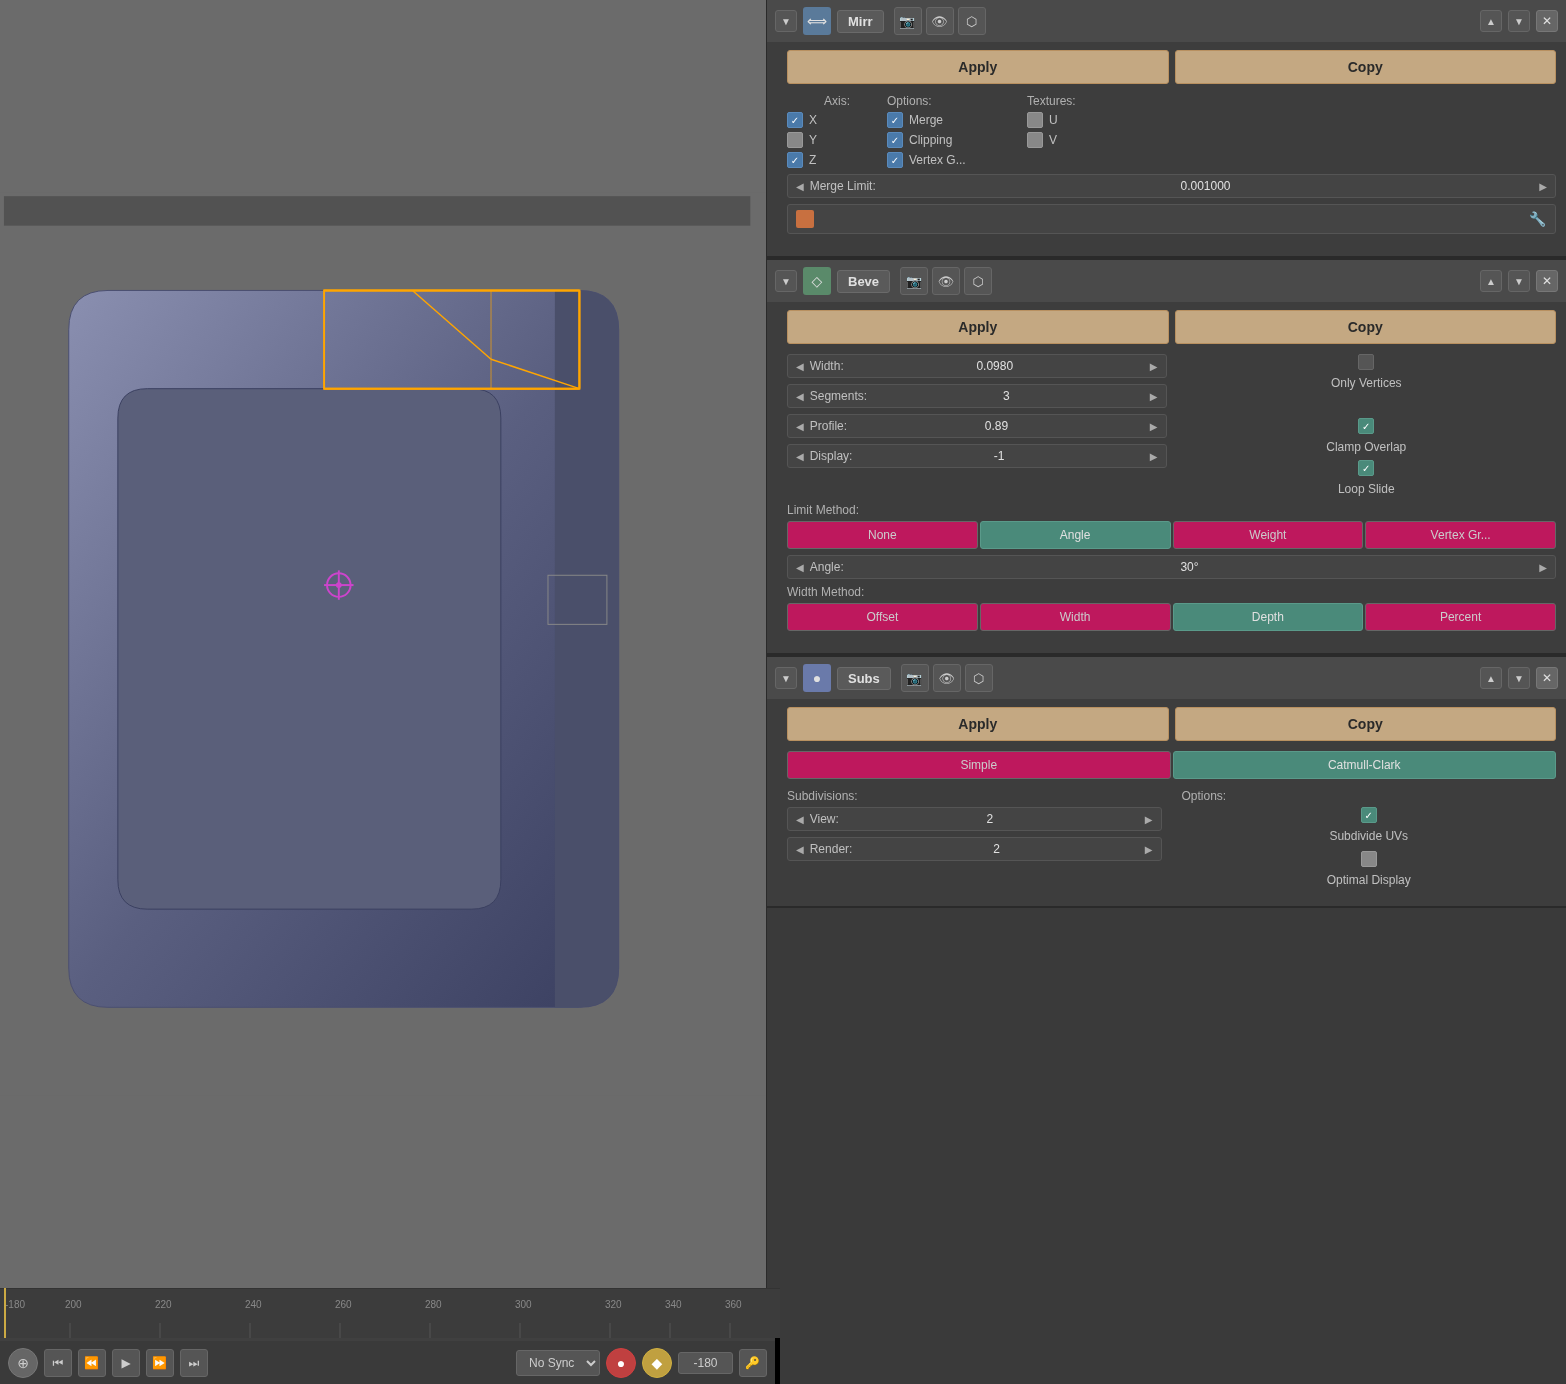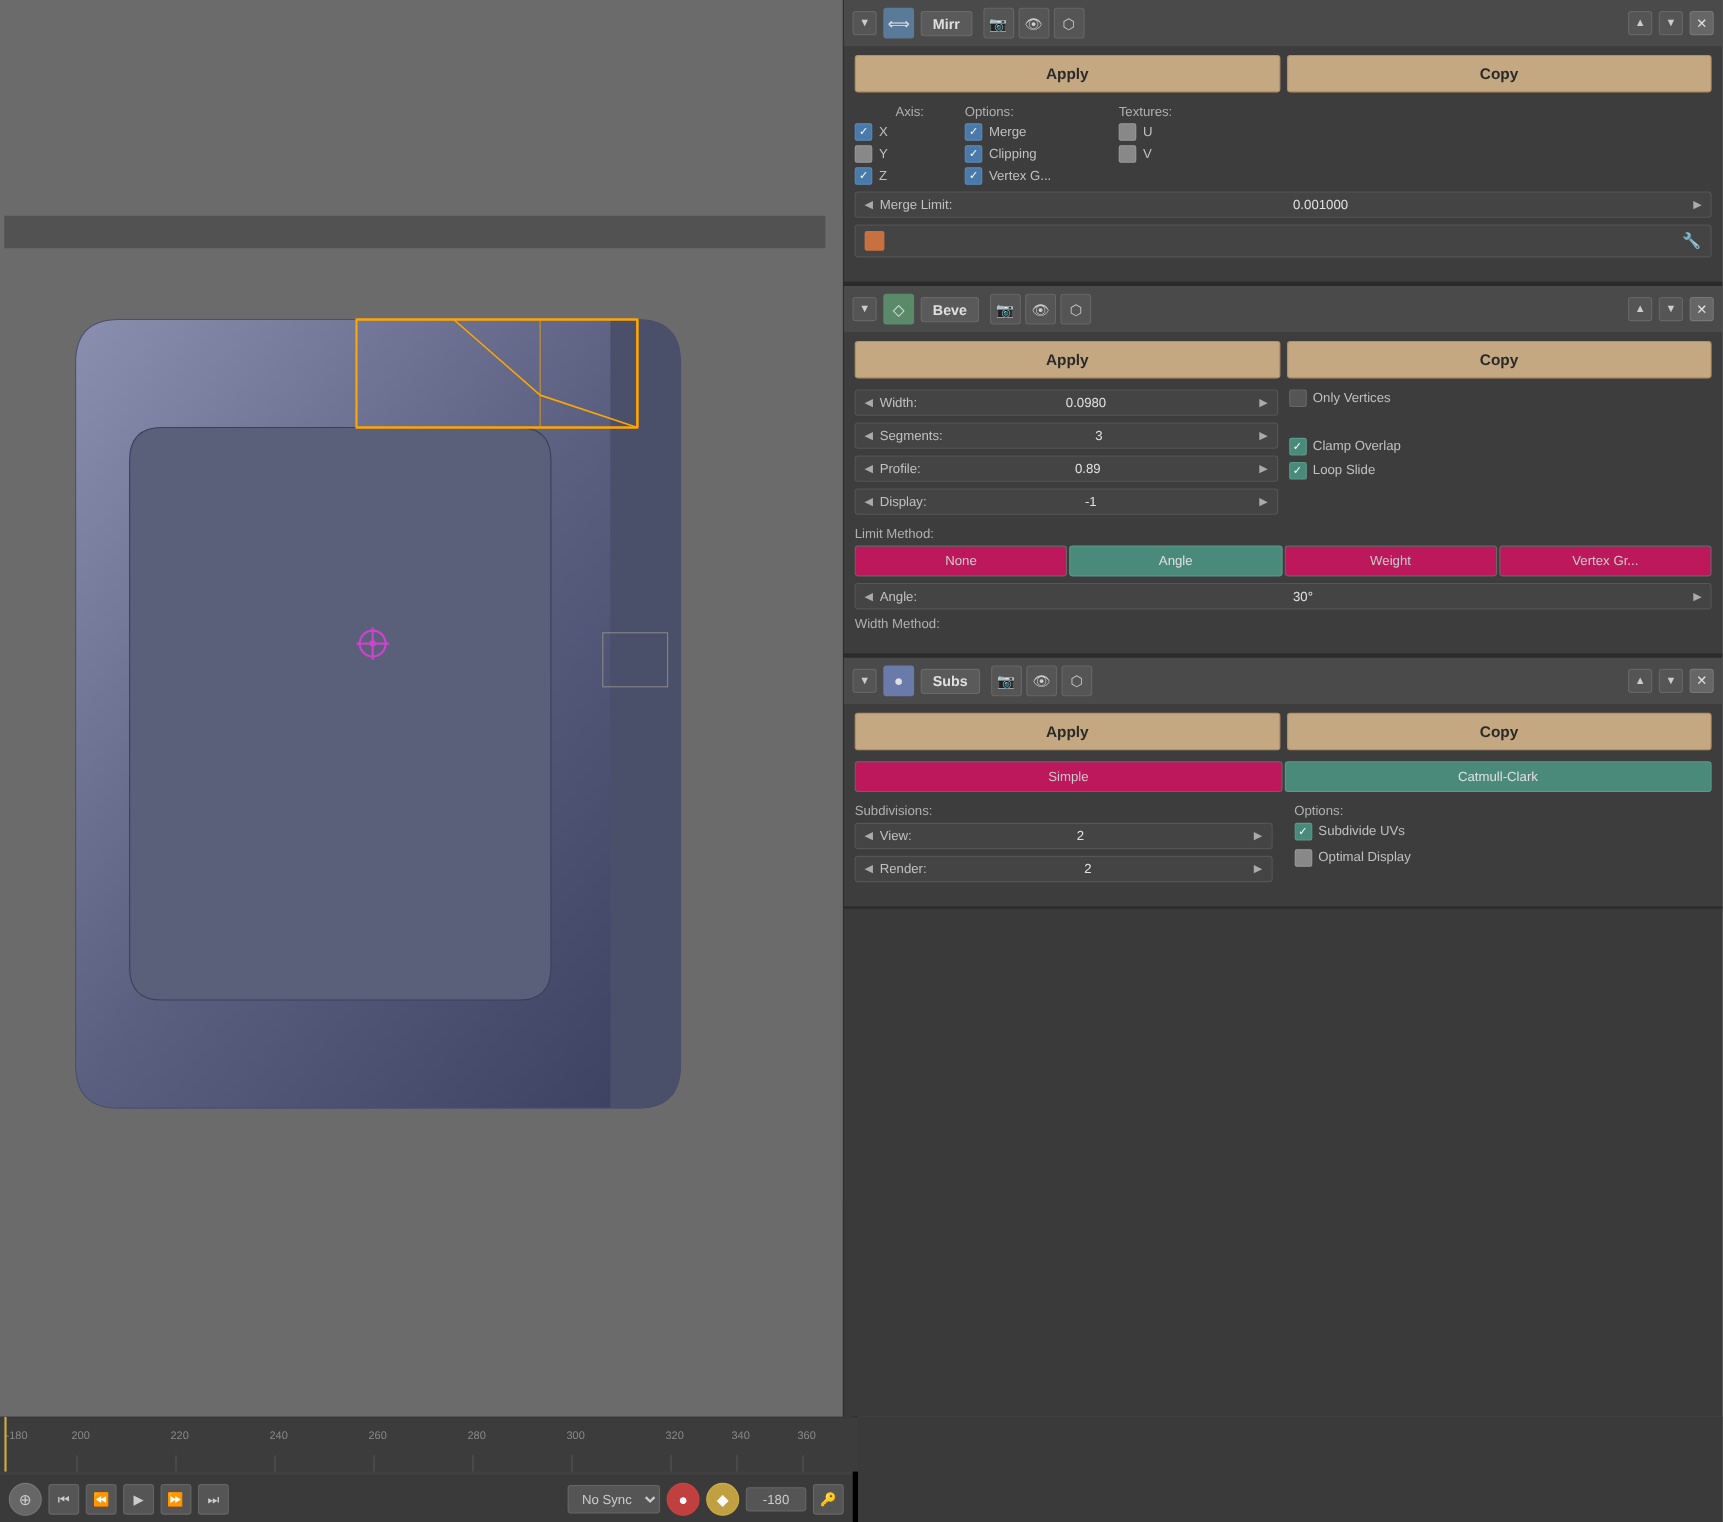--- a/index.html
+++ b/index.html
@@ -143,20 +143,21 @@
       align-items: center;
       justify-content: center;
       cursor: pointer;
       color: #e0e0e0;
       font-size: 12px;
     }
 
     
     .modifier-body {
       padding: 8px 10px;
+      margin-left: 10px;
     }
 
     .apply-copy-row {
       display: flex;
       gap: 6px;
       margin-bottom: 10px;
     }
 
     .apply-btn {
       flex: 1;
@@ -290,22 +291,24 @@
 
     .eyedropper-btn {
       margin-left: auto;
       color: #aaa;
       cursor: pointer;
       font-size: 14px;
     }
 
     .checkbox-label-row {
       display: flex;
+      align-items: center;
       gap: 6px;
       margin-bottom: 3px;
+      flex-direction: column;
     }
 
     
     .button-group {
       display: flex;
       gap: 2px;
       margin-bottom: 6px;
     }
 
     .btn-group-item {
@@ -673,20 +676,26 @@
         </div>
 
         <div class="number-field full-width-field">
           <span class="number-field-arrow-left">◀</span>
           <span class="number-field-label">Angle:</span>
           <span class="number-field-value">30°</span>
           <span class="number-field-arrow-right">▶</span>
         </div>
 
         <div class="section-label">Width Method:</div>
+        <div class="button-group">
+          <div class="btn-group-item">Offset</div>
+          <div class="btn-group-item">Width</div>
+          <div class="btn-group-item btn-group-item-active-depth">Depth</div>
+          <div class="btn-group-item">Percent</div>
+        </div>
       </div>
     </div>
 
     <div class="mod-section-divider"></div>
 
     <div class="modifier-section">
       <div class="modifier-header">
         <div class="mod-collapse-btn">▼</div>
         <div class="mod-icon-btn mod-icon-subsurf">●</div>
         <button class="mod-name-btn">Subs</button>

